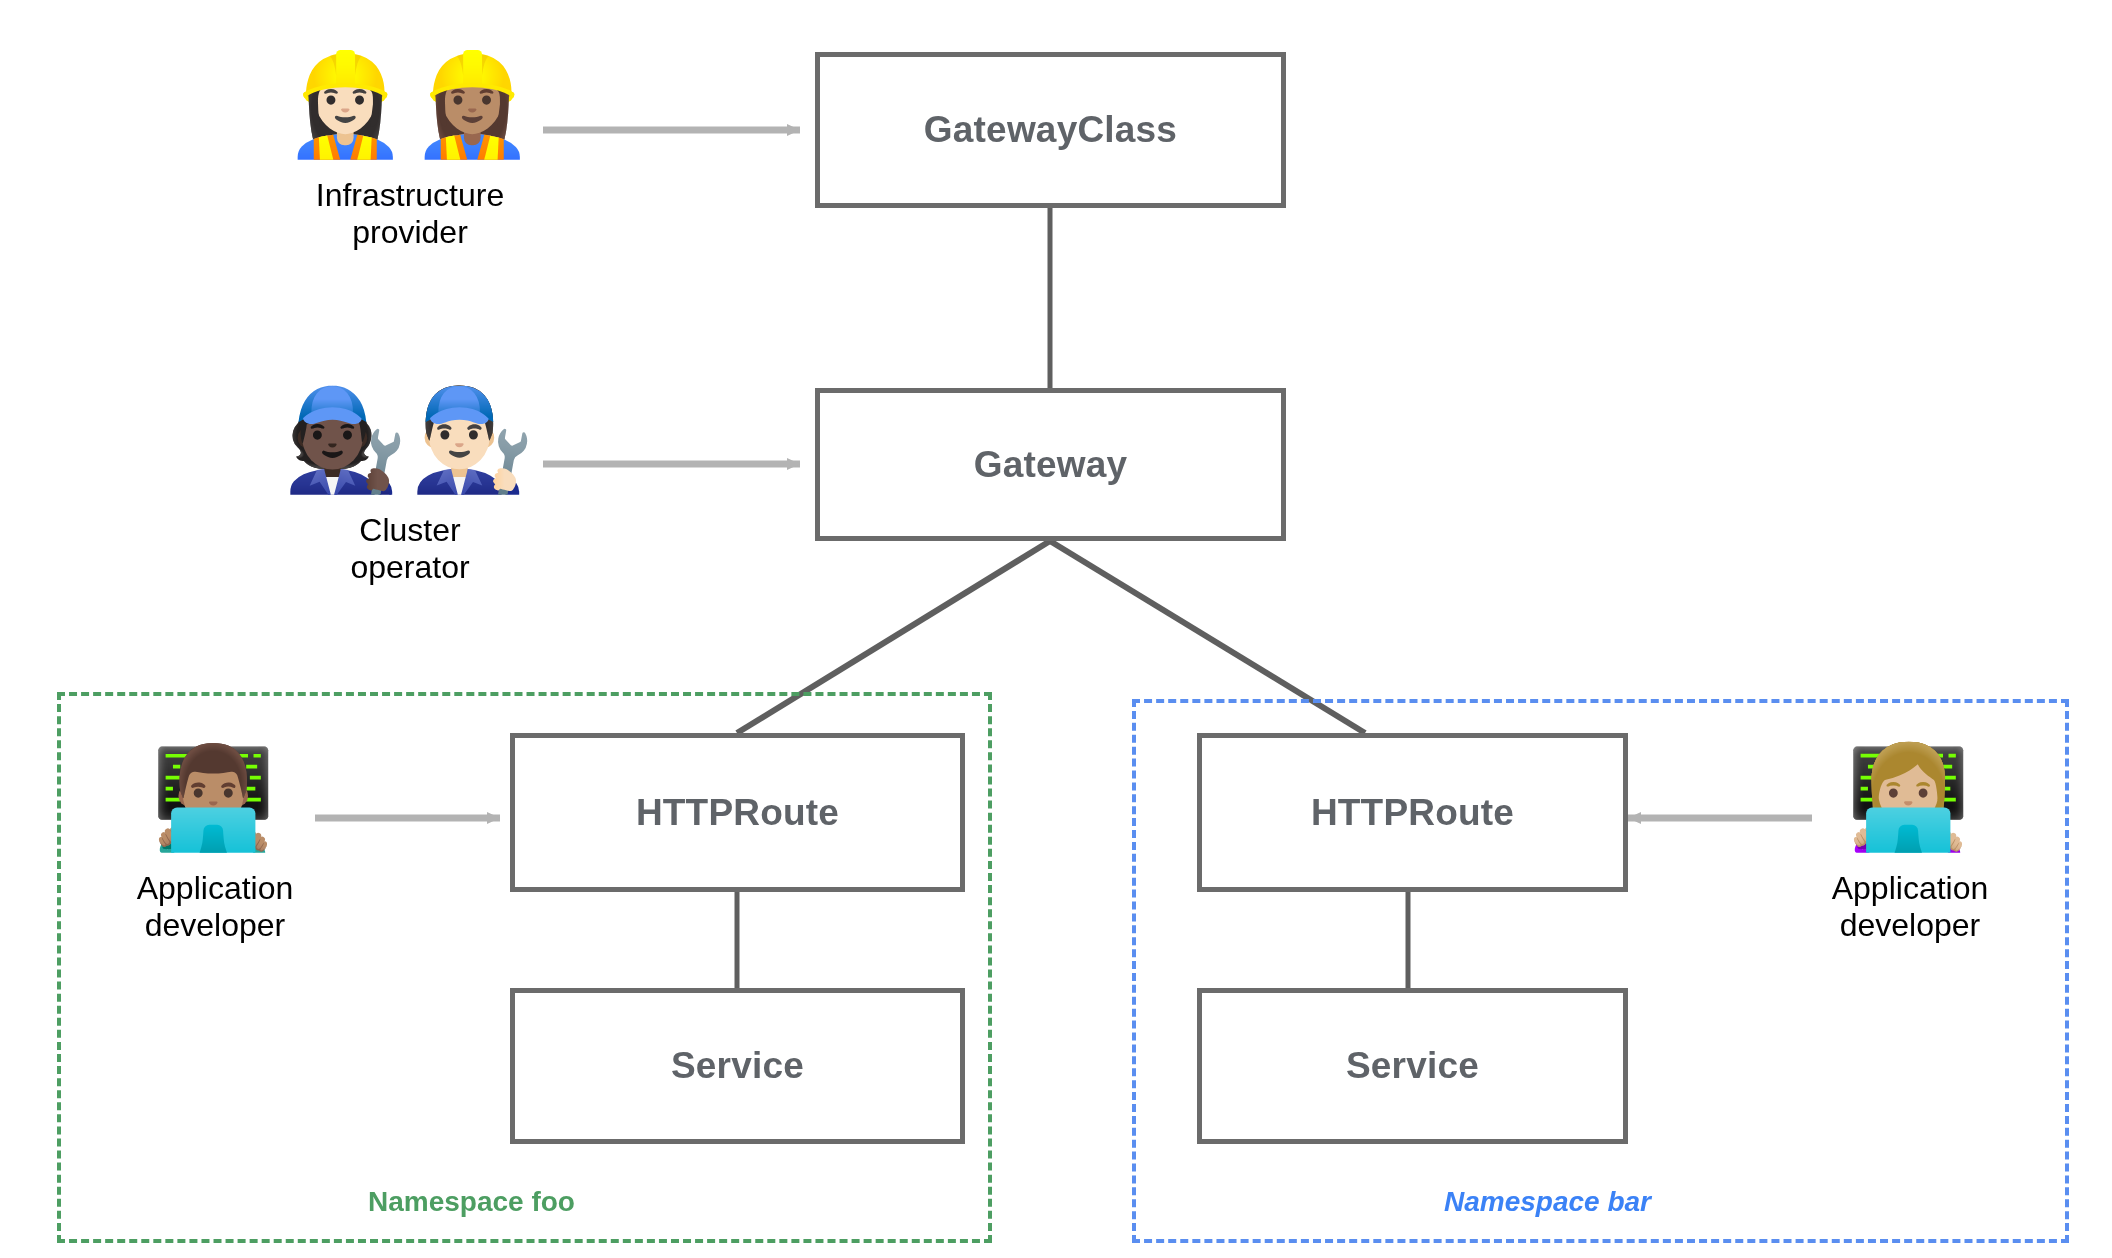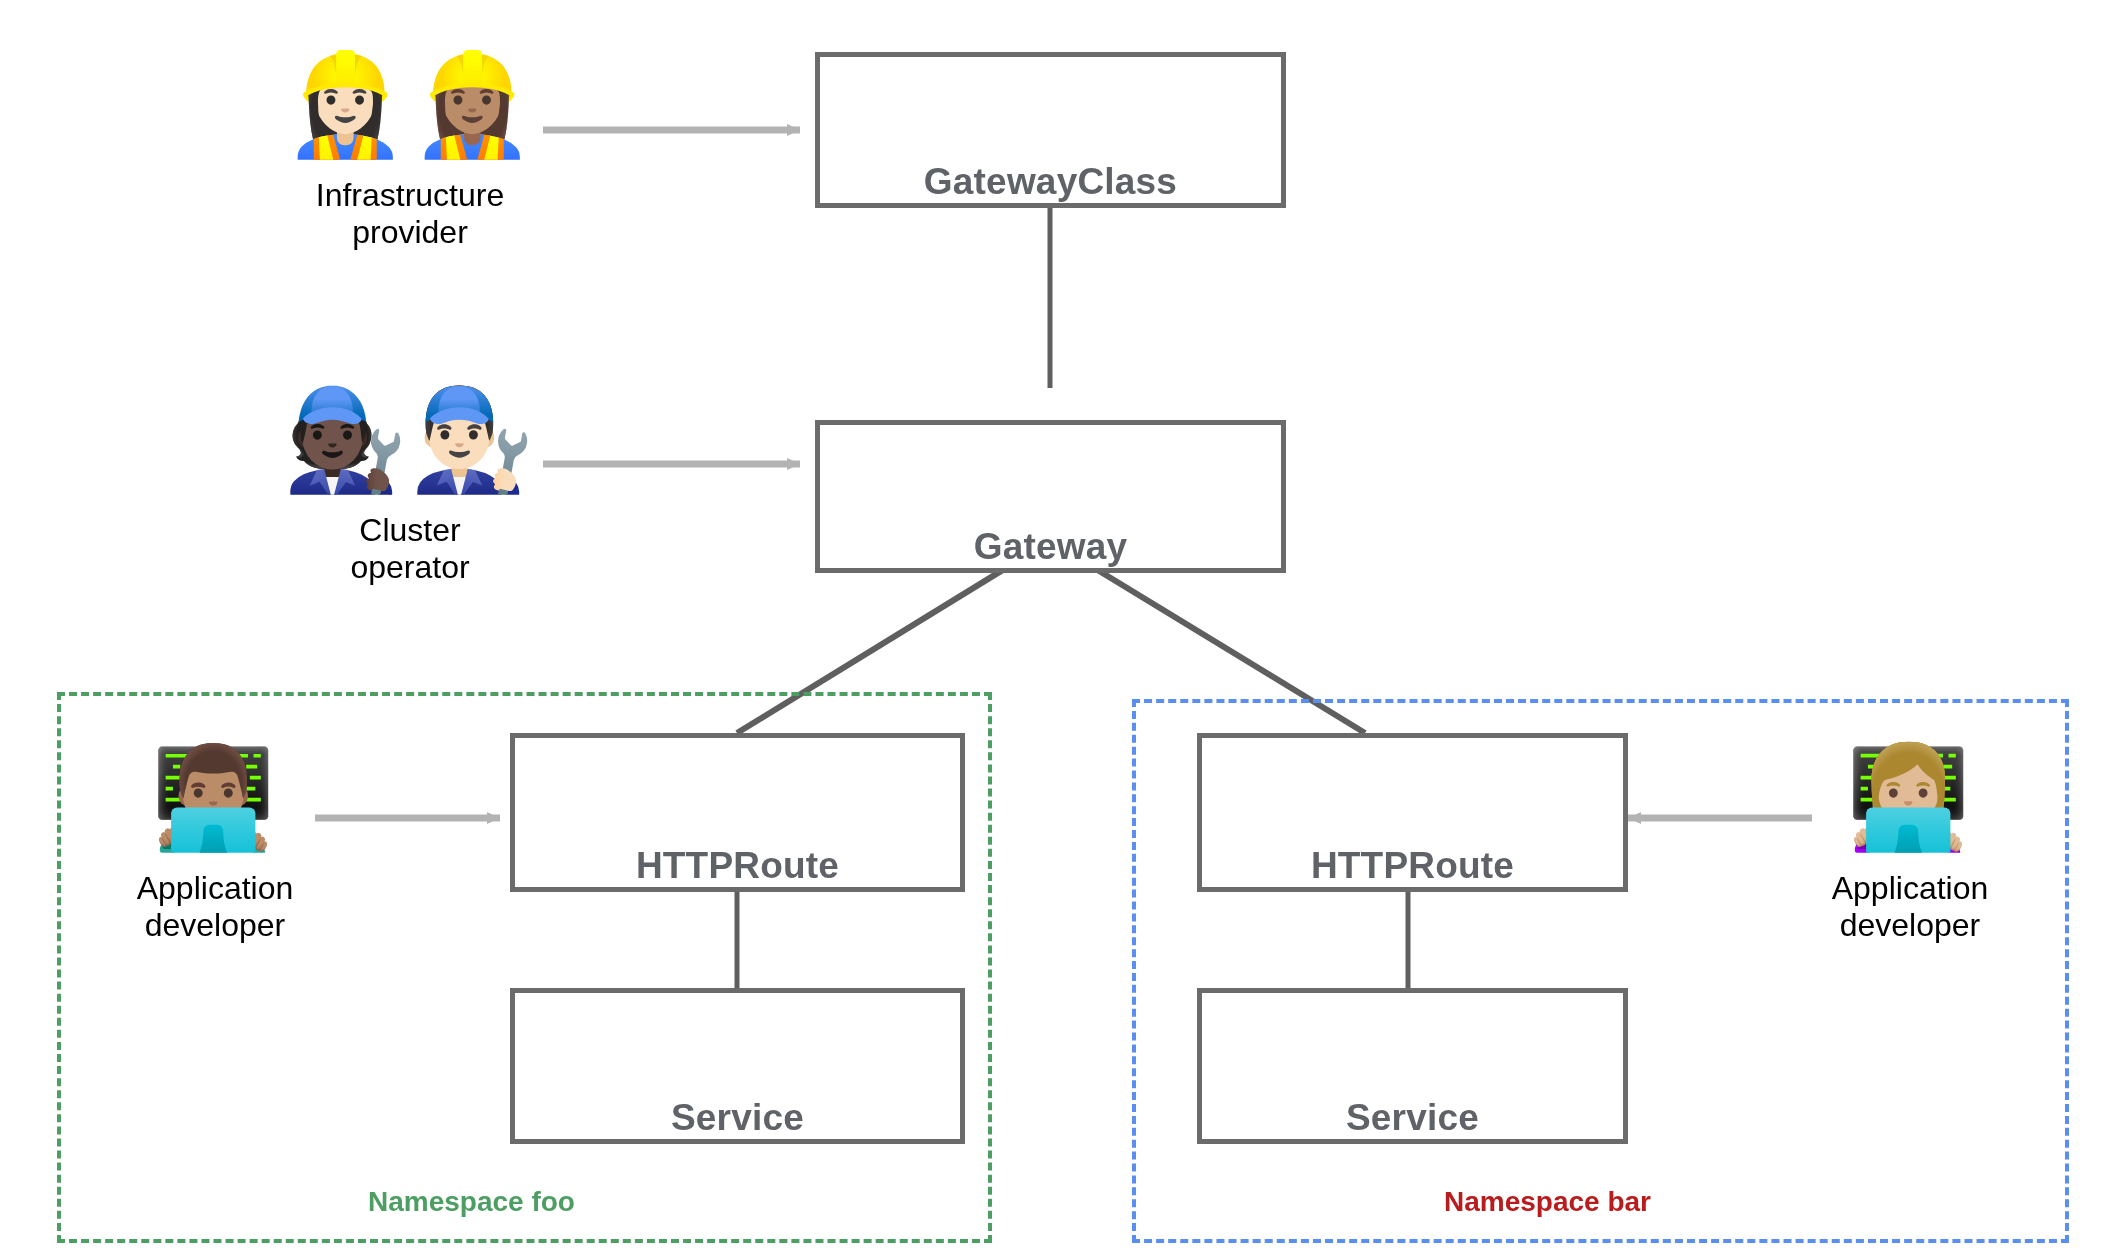--- a/index.html
+++ b/index.html
@@ -26,21 +26,21 @@
     pointer-events: none;
   }
 
   
   .node {
     position: absolute;
     box-sizing: border-box;
     border: 5px solid #6b6b6b;
     background: #ffffff;
     display: flex;
-    align-items: flex-end;
+    align-items: center;
     justify-content: center;
   }
   .node-label {
     font-size: 37px;
     font-weight: bold;
     color: #5f6368;
     letter-spacing: 0.2px;
     white-space: nowrap;
   }
 
@@ -53,21 +53,21 @@
   }
   .ns-foo { border-color: #4d9e62; }
   .ns-bar { border-color: #5a8ef0; }
   .ns-label {
     position: absolute;
     font-size: 28px;
     font-weight: bold;
     white-space: nowrap;
   }
   .ns-label-foo { color: #4d9e62; }
-  .ns-label-bar { color: #b91c1c; }
+  .ns-label-bar { color: #3b82f6; font-style: italic; }
 
   
   .persona {
     position: absolute;
     display: flex;
     flex-direction: column;
     align-items: center;
     text-align: center;
   }
   .persona-emojis {
@@ -141,21 +141,21 @@
   <div class="ns-label ns-label-foo" style="left:368px; top:1186px;">Namespace foo</div>
 
   <div class="namespace ns-bar" style="left:1132px; top:699px; width:937px; height:544px;"></div>
 
   <div class="ns-label ns-label-bar" style="left:1444px; top:1186px;">Namespace bar</div>
 
   <div class="node" style="left:815px; top:52px; width:471px; height:156px;">
     <span class="node-label">GatewayClass</span>
   </div>
 
-  <div class="node" style="left:815px; top:388px; width:471px; height:153px;margin-top:32px;">
+  <div class="node" style="left:815px; top:388px; width:471px; height:153px;">
     <span class="node-label">Gateway</span>
   </div>
 
   <div class="node" style="left:510px; top:733px; width:455px; height:159px;">
     <span class="node-label">HTTPRoute</span>
   </div>
 
   <div class="node" style="left:510px; top:988px; width:455px; height:156px;">
     <span class="node-label">Service</span>
   </div>

